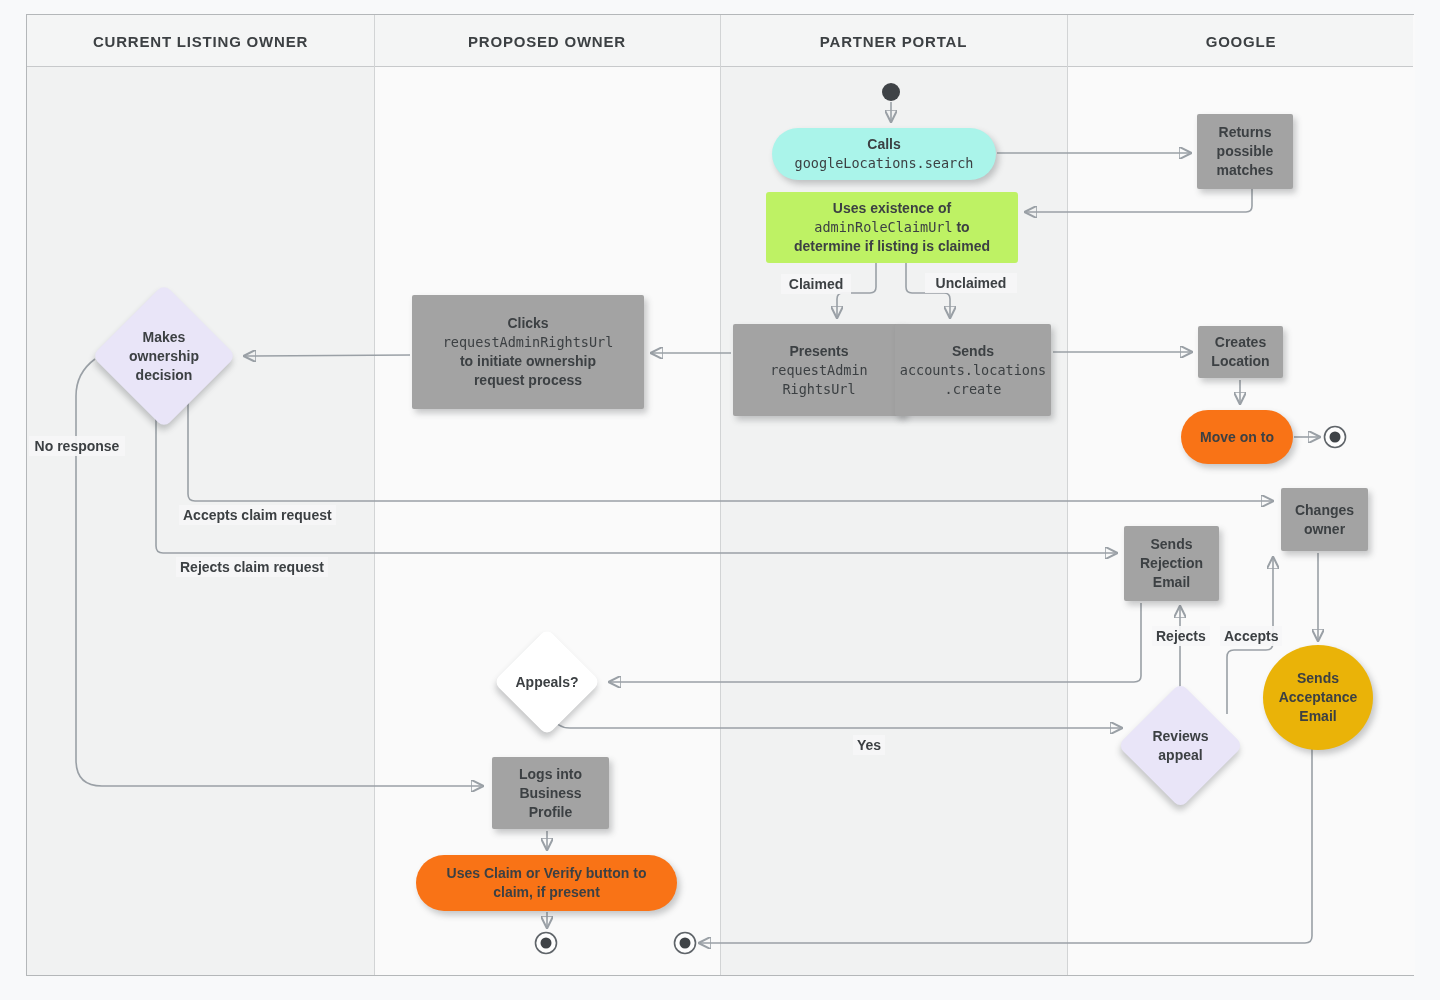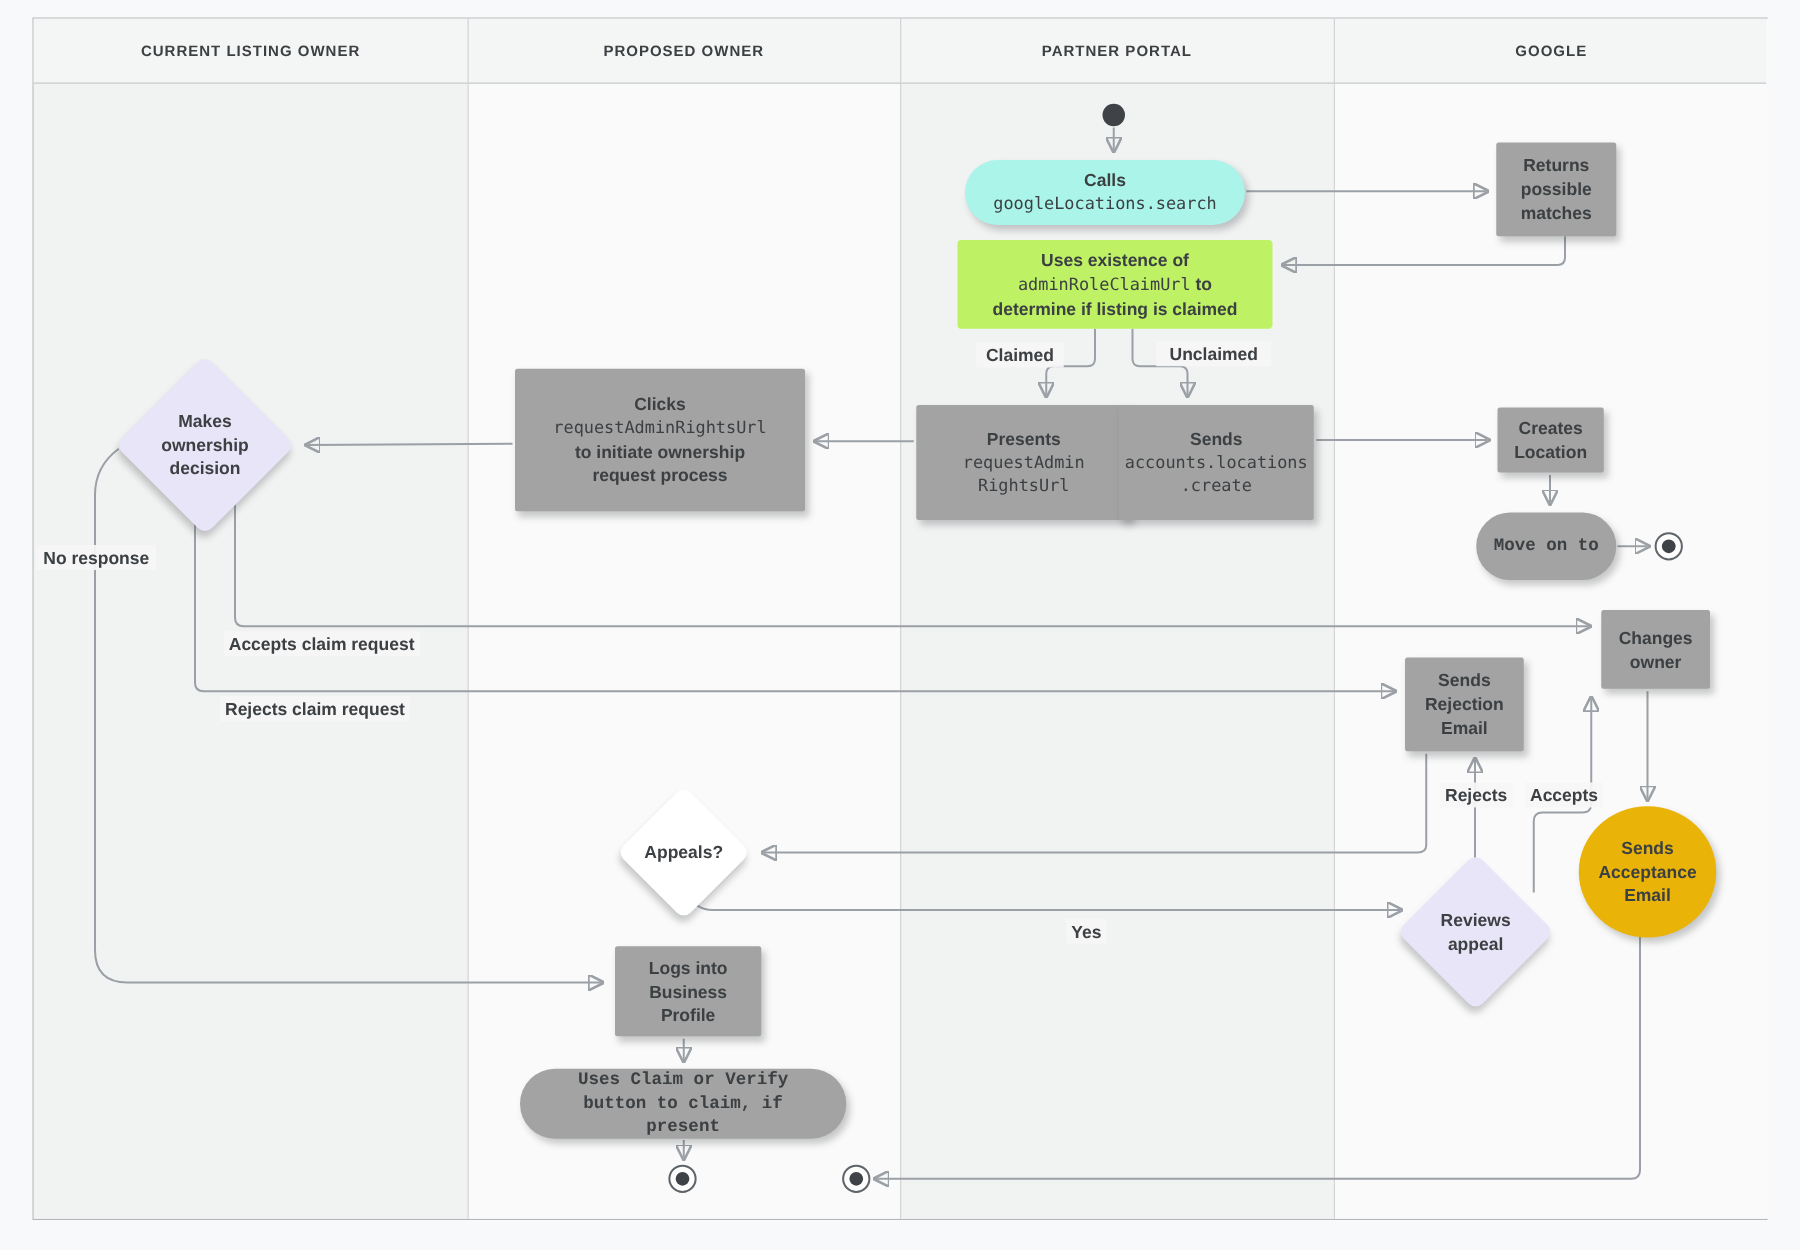--- a/index.html
+++ b/index.html
@@ -10,34 +10,34 @@
   
   .frame { position:absolute; left:26px; top:14px; width:1388px; height:962px;
            border:1px solid #b4b7b9; }
   .lane { position:absolute; top:0; height:100%; }
   .lane.dark { background:#f1f2f2; }
   .lane.light { background:#fafafa; }
   .lane-divider { position:absolute; top:0; width:1px; height:100%; background:#d2d4d5; }
   .header-row { position:absolute; left:0; top:0; width:100%; height:52px;
                 background:#f4f5f5; border-bottom:1px solid #c7c9cb; }
   .lane-title { position:absolute; top:0; height:52px; display:flex; align-items:center;
-                justify-content:center; font-size:12px; font-weight:bold;
+                justify-content:center; font-size:15px; font-weight:bold;
                 letter-spacing:.8px; color:#3c4043; }
 
   svg.wires { position:absolute; left:0; top:0; width:1440px; height:1000px; }
   svg.wires path { fill:none; stroke:#9aa0a6; stroke-width:1.6px; }
 
   
   .node { position:absolute; display:flex; flex-direction:column; align-items:center;
           justify-content:center; text-align:center; font-size:14px; font-weight:bold;
           line-height:19px; color:#3c4043; }
   .shadow { box-shadow:3px 4px 6px rgba(60,64,67,.28); }
   .white { background:#a3a3a3; border-radius:2px; }
   .teal { background:#aaf4ea; border-radius:26px; }
-  .pinkpill { background:#a3a3a3; border-radius:28px;font-family:Liberation Mono, monospace; }
+  .pinkpill { background:#f97316; border-radius:28px; }
   .pinkellipse { background:#eab308; border-radius:50%; }
   .lav { background:#bef264; border-radius:3px; }
   .mono { font-family:"DejaVu Sans Mono", monospace; font-weight:normal; font-size:13.5px; }
 
   
   .dwrap { position:absolute; }
   .dshape { position:absolute; left:0; top:0; width:100%; height:100%;
             transform:rotate(45deg); border-radius:8px;
             box-shadow:3px 4px 6px rgba(60,64,67,.28); }
   .dshape.lavd { background:#e9e5f8; }

